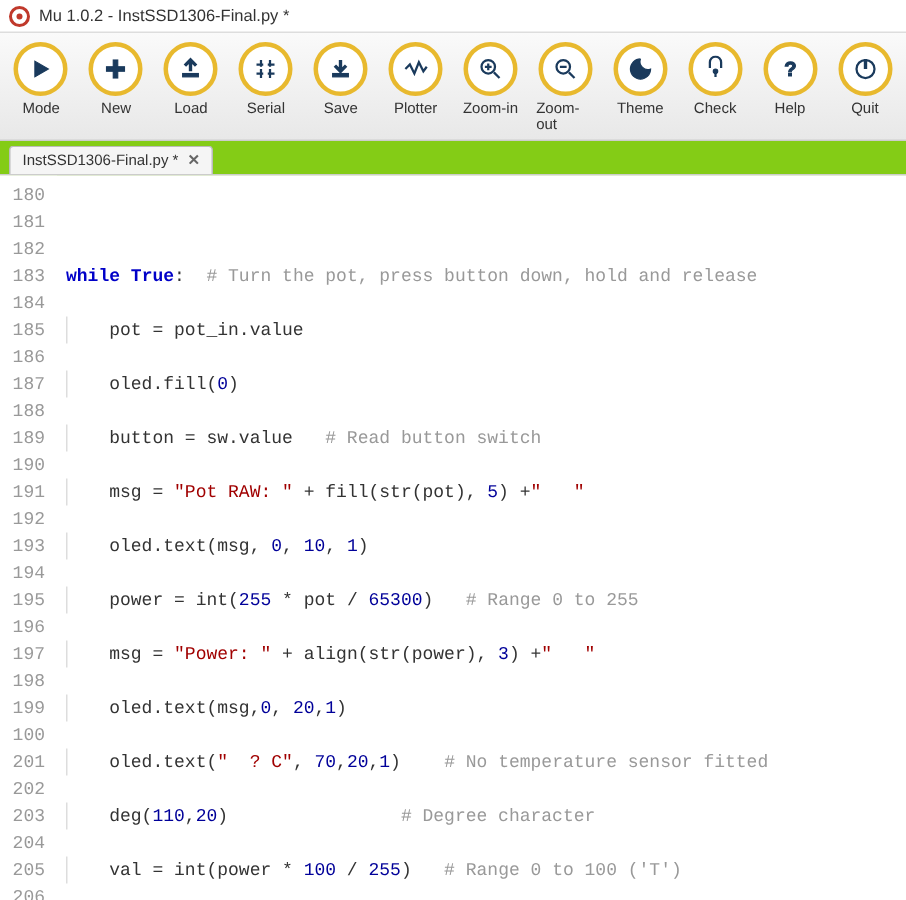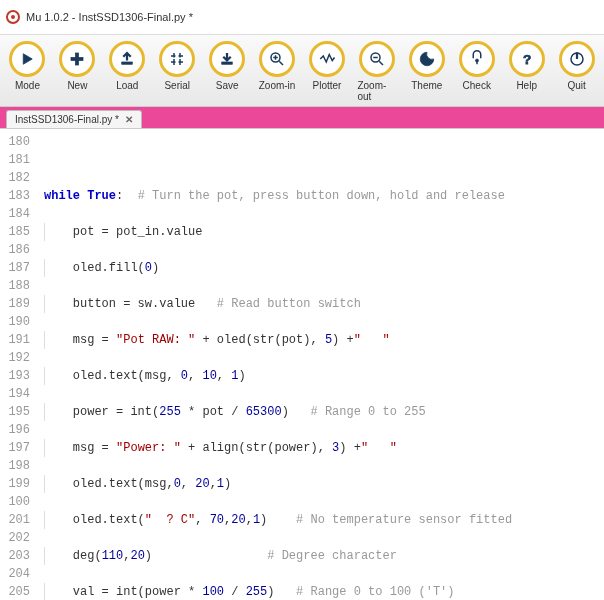--- a/index.html
+++ b/index.html
@@ -1,26 +1,26 @@
 <!DOCTYPE html>
 <html><head>
 <meta charset="utf-8">
 <style>
 * { margin: 0; padding: 0; box-sizing: border-box; }
 body { font-family: Arial, sans-serif; font-size: 11px; background: #eeeeee; width: 604px; height: 600px; overflow: hidden; }
-.titlebar { height: 35px; background: #ffffff; display: flex; align-items: center; padding: 0 6px; border-bottom: 1px solid #ddd; }
+.titlebar { height: 22px; background: #ffffff; display: flex; align-items: center; padding: 0 6px; border-bottom: 1px solid #ddd; }
 .titlebar .app-icon { width: 14px; height: 14px; border-radius: 50%; border: 2px solid #c0392b; margin-right: 6px; position: relative; }
 .titlebar .app-icon::after { content: ''; position: absolute; left: 3px; top: 3px; width: 4px; height: 4px; background: #c0392b; border-radius: 50%; }
 .titlebar .title { color: #333; font-size: 11px; }
 .toolbar { background: linear-gradient(#fafafa, #e8e8e8); padding: 6px 8px 4px; display: flex; gap: 11px; border-bottom: 1px solid #ccc; }
 .tbtn { display: flex; flex-direction: column; align-items: center; width: 42px; cursor: pointer; }
 .tbtn .circ { width: 36px; height: 36px; border-radius: 50%; border: 3px solid #e8b92e; background: #fff; display: flex; align-items: center; justify-content: center; color: #1a3a5c; }
 .tbtn .circ svg { width: 18px; height: 18px; fill: #1a3a5c; stroke: #1a3a5c; }
 .tbtn .lbl { margin-top: 3px; font-size: 10px; color: #333; }
-.tabs { background: #ec4899; padding: 3px 6px 0; display: flex; border-bottom: 1px solid #ccc; }
+.tabs { background: #84cc16; padding: 3px 6px 0; display: flex; border-bottom: 1px solid #ccc; }
 .tab { background: #f5f5f5; border: 1px solid #bbb; border-bottom: none; border-radius: 3px 3px 0 0; padding: 3px 8px; display: flex; align-items: center; gap: 6px; font-size: 10px; color: #333; }
 .tab .x { cursor: pointer; color: #666; font-weight: bold; }
 .editor { display: flex; background: #fff; height: 516px; overflow: hidden; }
 .gutter { background: #fff; color: #999; text-align: right; padding: 4px 8px 0 0; font-family: 'Courier New', monospace; font-size: 12px; line-height: 18px; width: 38px; user-select: none; }
 .code { flex: 1; padding: 4px 0 0 6px; font-family: 'Courier New', monospace; font-size: 12px; line-height: 18px; white-space: pre; color: #333; position: relative; }
 .ln { height: 18px; position: relative; }
 .indent-guide { position: absolute; top: 0; bottom: 0; width: 1px; background: #ddd; }
 .kw { color: #0000c8; font-weight: bold; }
 .str { color: #a00000; }
 .num { color: #009; }
@@ -74,35 +74,35 @@
         <svg viewBox="0 0 24 24">
           <path d="M12 4 L12 14 M7 9 L12 14 L17 9" stroke-width="3" fill="none"></path>
           <rect x="5" y="16" width="14" height="3"></rect>
         </svg>
       </div>
       <div class="lbl">Save</div>
     </div>
   <div class="tbtn">
       <div class="circ">
         <svg viewBox="0 0 24 24">
+          <path d="M3 12 L7 8 L11 16 L15 6 L19 14 L22 10" stroke-width="2" fill="none"></path>
+        </svg>
+      </div>
+      <div class="lbl">Plotter</div>
+    </div>
+  <div class="tbtn">
+      <div class="circ">
+        <svg viewBox="0 0 24 24">
           <circle cx="10" cy="10" r="6" fill="none" stroke-width="2"></circle>
           <line x1="15" y1="15" x2="20" y2="20" stroke-width="2"></line>
           <line x1="7" y1="10" x2="13" y2="10" stroke-width="2"></line>
           <line x1="10" y1="7" x2="10" y2="13" stroke-width="2"></line>
         </svg>
       </div>
       <div class="lbl">Zoom-in</div>
-    </div>
-  <div class="tbtn">
-      <div class="circ">
-        <svg viewBox="0 0 24 24">
-          <path d="M3 12 L7 8 L11 16 L15 6 L19 14 L22 10" stroke-width="2" fill="none"></path>
-        </svg>
-      </div>
-      <div class="lbl">Plotter</div>
     </div>
   <div class="tbtn">
       <div class="circ">
         <svg viewBox="0 0 24 24">
           <circle cx="10" cy="10" r="6" fill="none" stroke-width="2"></circle>
           <line x1="15" y1="15" x2="20" y2="20" stroke-width="2"></line>
           <line x1="7" y1="10" x2="13" y2="10" stroke-width="2"></line>
         </svg>
       </div>
       <div class="lbl">Zoom-out</div>
@@ -180,21 +180,21 @@
       <div>204</div>
       <div>205</div>
       <div>206</div>
     </div>
   <div class="code">
 <div class="ln"></div>
 <div class="ln"><span class="kw">while</span> <span class="kw">True</span>:  <span class="cm"># Turn the pot, press button down, hold and release</span></div>
 <div class="ln"><span class="indent-guide" style="left:0"></span>    <span>pot = pot_in.value</span></div>
 <div class="ln"><span class="indent-guide" style="left:0"></span>    <span>oled.fill(</span><span class="num">0</span><span>)</span></div>
 <div class="ln"><span class="indent-guide" style="left:0"></span>    <span>button = sw.value   </span><span class="cm"># Read button switch</span></div>
-<div class="ln"><span class="indent-guide" style="left:0"></span>    <span>msg = </span><span class="str">"Pot RAW: "</span><span> + oled(str(pot), </span><span class="num">5</span><span>) +</span><span class="str">"   "</span></div>
+<div class="ln"><span class="indent-guide" style="left:0"></span>    <span>msg = </span><span class="str">"Pot RAW: "</span><span> + fill(str(pot), </span><span class="num">5</span><span>) +</span><span class="str">"   "</span></div>
 <div class="ln"><span class="indent-guide" style="left:0"></span>    <span>oled.text(msg, </span><span class="num">0</span><span>, </span><span class="num">10</span><span>, </span><span class="num">1</span><span>)</span></div>
 <div class="ln"><span class="indent-guide" style="left:0"></span>    <span>power = int(</span><span class="num">255</span><span> * pot / </span><span class="num">65300</span><span>)   </span><span class="cm"># Range 0 to 255</span></div>
 <div class="ln"><span class="indent-guide" style="left:0"></span>    <span>msg = </span><span class="str">"Power: "</span><span> + align(str(power), </span><span class="num">3</span><span>) +</span><span class="str">"   "</span></div>
 <div class="ln"><span class="indent-guide" style="left:0"></span>    <span>oled.text(msg,</span><span class="num">0</span><span>, </span><span class="num">20</span><span>,</span><span class="num">1</span><span>)</span></div>
 <div class="ln"><span class="indent-guide" style="left:0"></span>    <span>oled.text(</span><span class="str">"  ? C"</span><span>, </span><span class="num">70</span><span>,</span><span class="num">20</span><span>,</span><span class="num">1</span><span>)    </span><span class="cm"># No temperature sensor fitted</span></div>
 <div class="ln"><span class="indent-guide" style="left:0"></span>    <span>deg(</span><span class="num">110</span><span>,</span><span class="num">20</span><span>)                </span><span class="cm"># Degree character</span></div>
 <div class="ln"><span class="indent-guide" style="left:0"></span>    <span>val = int(power * </span><span class="num">100</span><span> / </span><span class="num">255</span><span>)   </span><span class="cm"># Range 0 to 100 ('T')</span></div>
 
 
 

